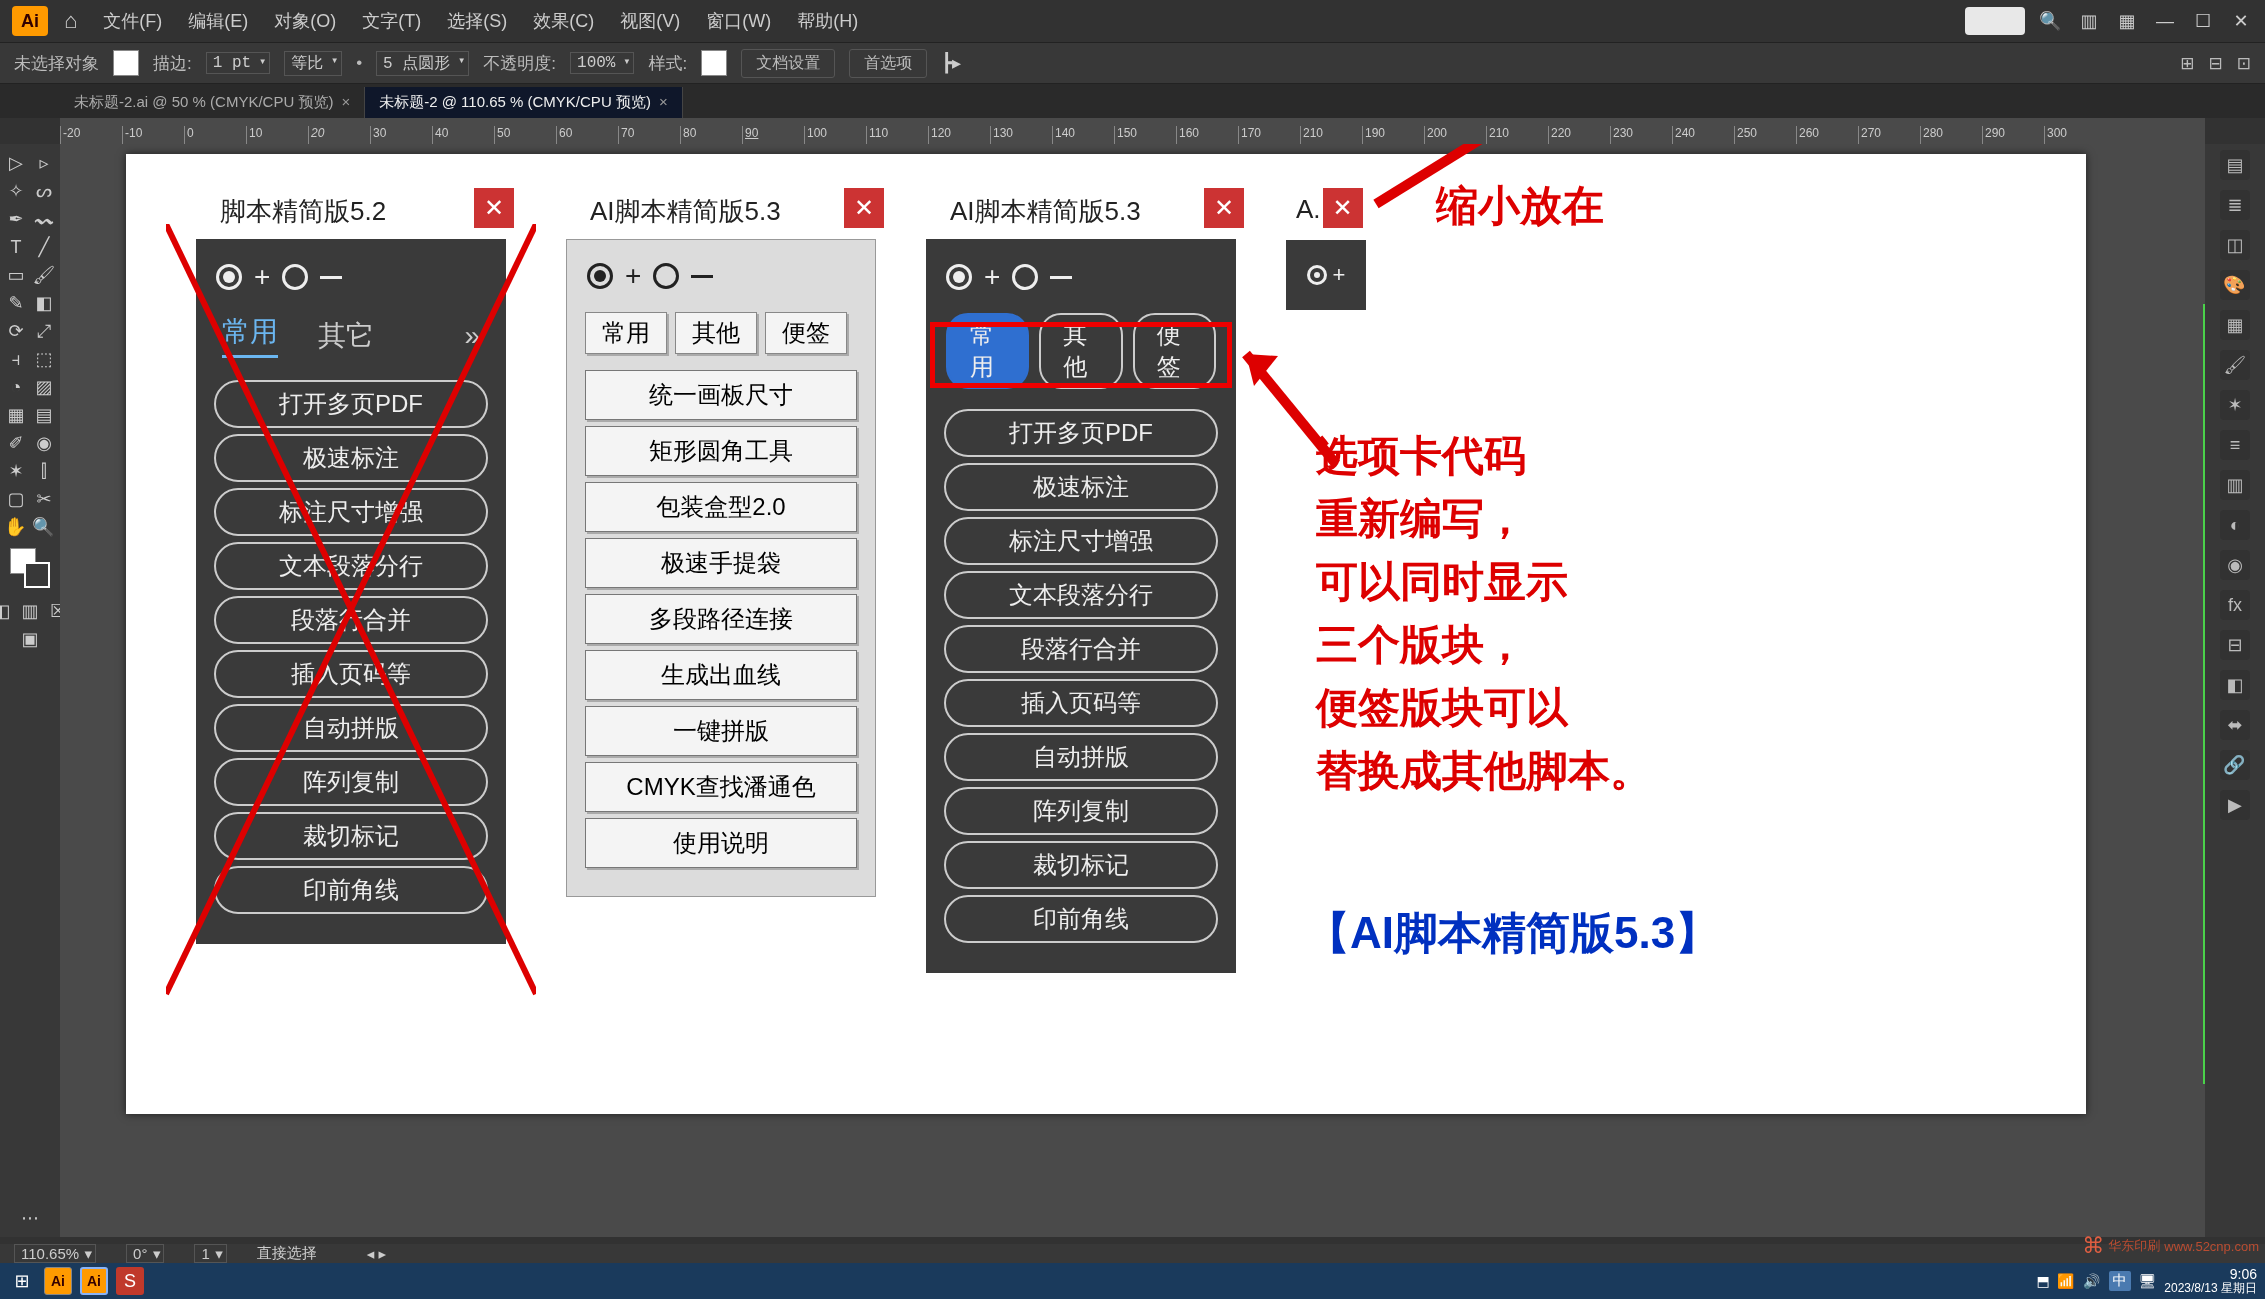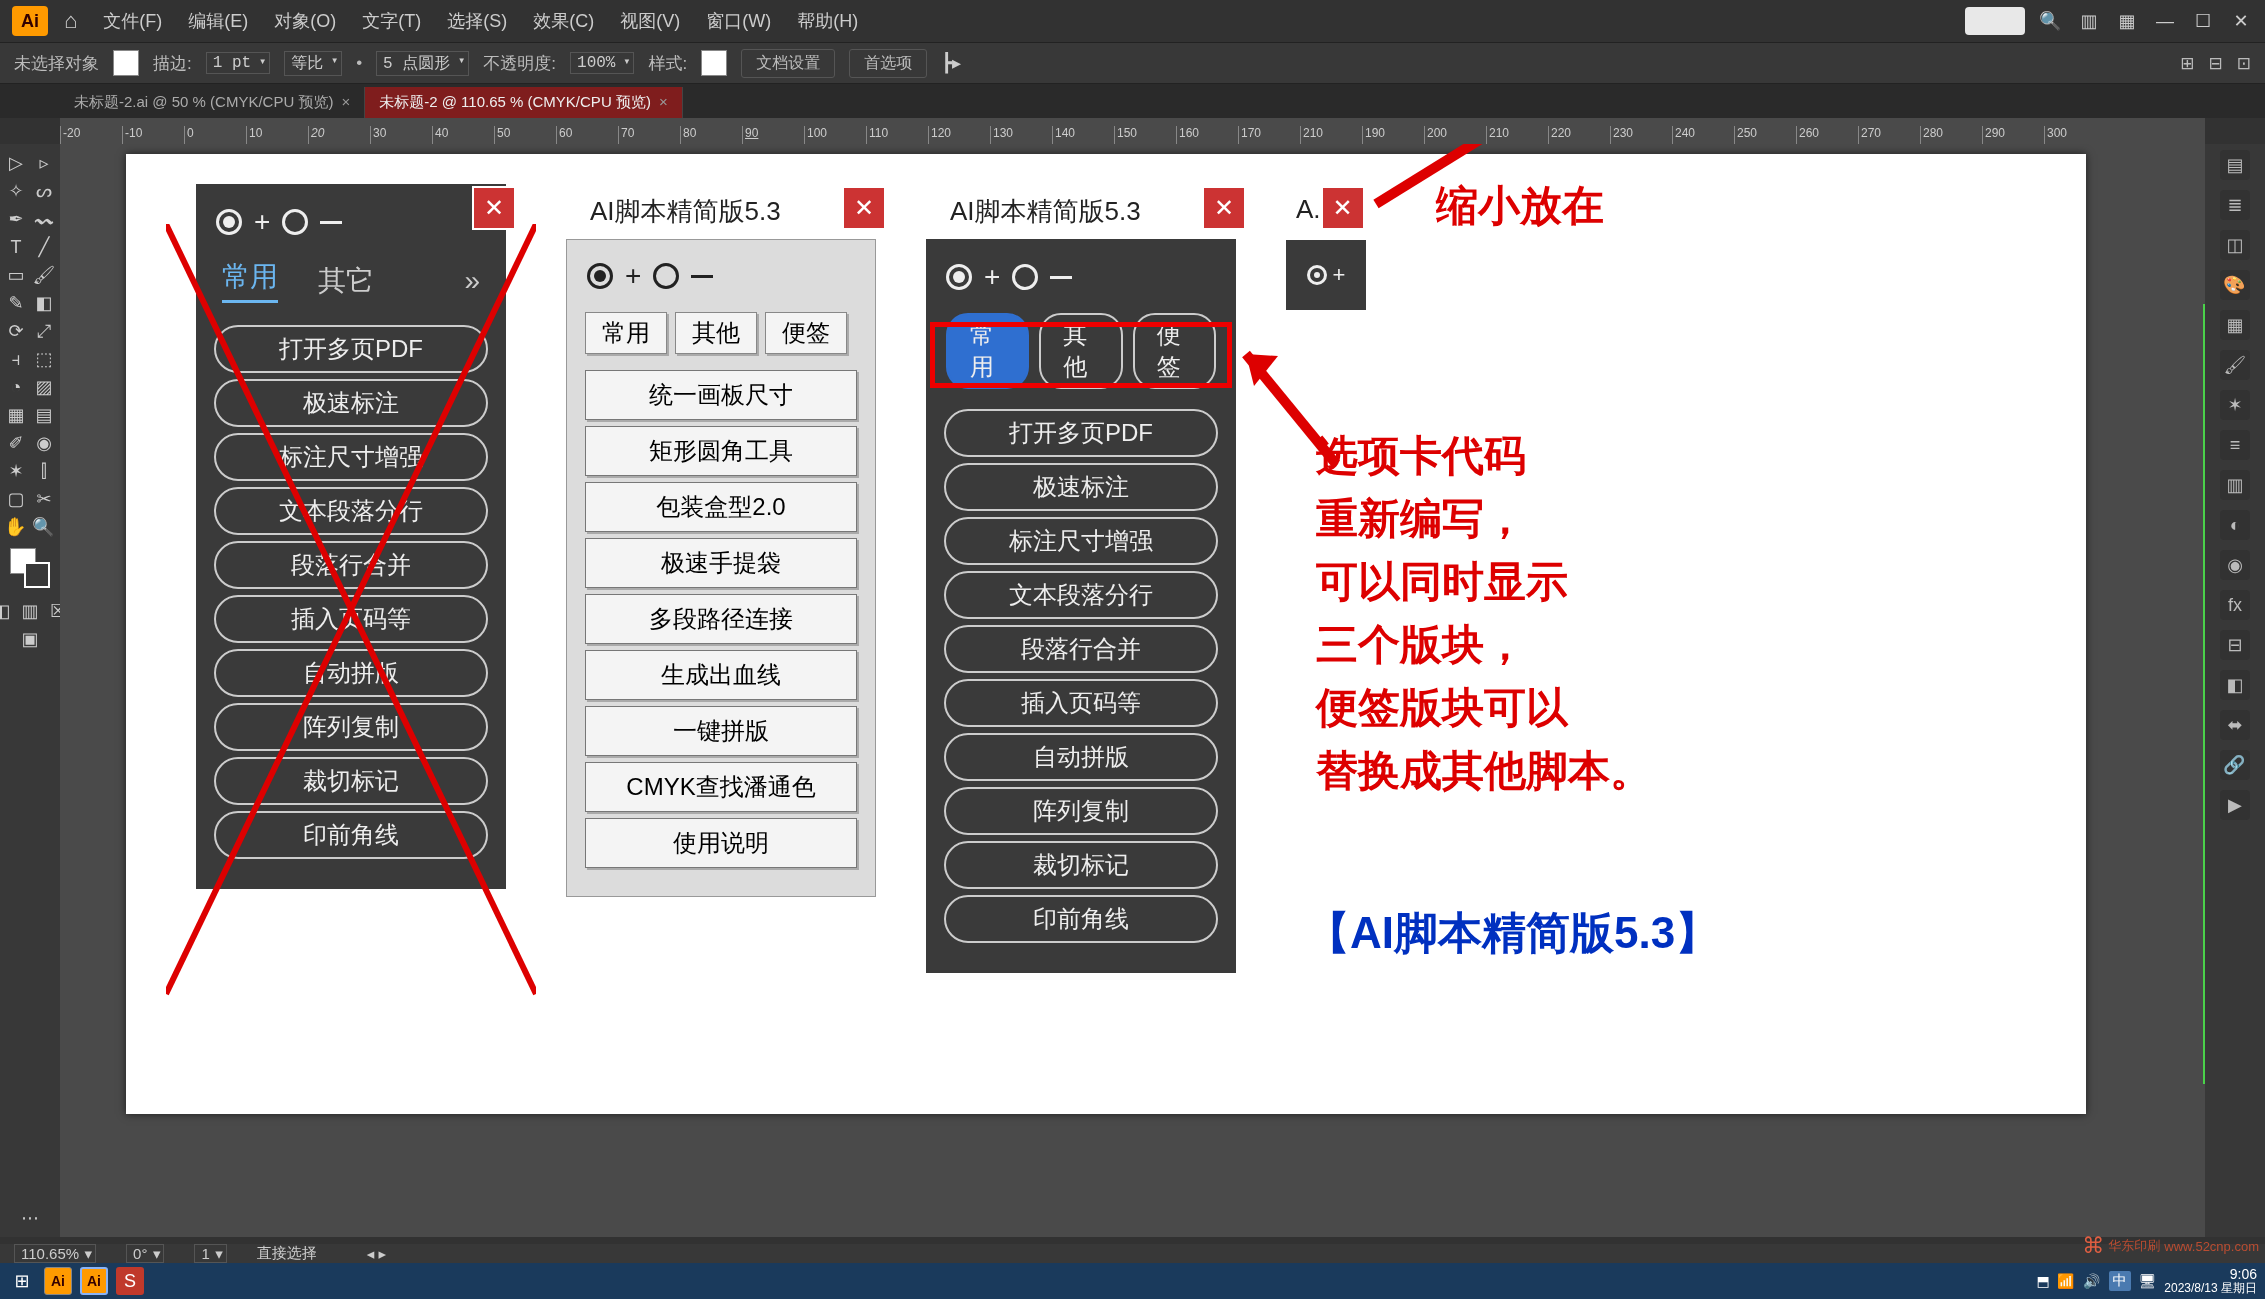--- a/index.html
+++ b/index.html
@@ -18,21 +18,21 @@
 .optbar { height:42px; background:#383838; display:flex; align-items:center; padding:0 14px; gap:14px; color:#bbb; font-size:17px; border-top:1px solid #222; border-bottom:1px solid #222;}
 .optbar .swatch { width:26px; height:26px; background:#fff; border:1px solid #888; }
 .optbar .dd { background:#383838; border:1px solid #555; padding:1px 18px 1px 6px; color:#ccc; font-size:16px; position:relative;font-family:Liberation Mono, monospace; }
 .optbar .dd::after { content:"▾"; position:absolute; right:3px; top:1px; font-size:12px; }
 .optbtn { padding:3px 14px; border:1px solid #555; border-radius:3px; background:#383838; font-size:16px;}
 .lamp { color:#ccc; font-size:18px;}
 
 
 .doctabs { height:34px; background:#2a2a2a; display:flex; align-items:flex-end; padding-left:60px; }
 .doctab { padding:6px 14px; color:#aaa; font-size:15px; border-right:1px solid #444; }
-.doctab.active { background:#7f1d1d; color:#eee; }
+.doctab.active { background:#0f172a; color:#eee; }
 .doctab .x { margin-left:8px; color:#999; }
 
 
 .ruler-h { height:26px; background:#4a4a4a; margin-left:60px; margin-right:60px; position:relative; overflow:hidden; }
 .ruler-h .tick { position:absolute; top:8px; color:#ccc; font-size:12px; border-left:1px solid #888; height:18px; padding-left:2px;}
 .ruler-v { width:26px; background:#4a4a4a; position:absolute; left:60px; top:144px; bottom:62px; }
 
 
 .toolbar-l { position:absolute; left:0; top:144px; width:60px; background:#383838; bottom:62px; display:flex; flex-direction:column; align-items:center; padding-top:6px; gap:2px;}
 .tool { width:26px; height:26px; color:#ccc; display:flex; align-items:center; justify-content:center; font-size:18px;}
@@ -275,20 +275,21 @@
   <div class="rtool">🔗</div>
   <div class="rtool">▶</div>
 </div>
 
 <div class="ruler-v"></div>
 
 <div class="canvas-wrap">
   <div class="artboard">
 
     <div class="panel" style="left:70px; top:30px; width:310px;">
+      <div class="p-title">脚本精简版5.2</div>
       <div class="p-close" style="right:-10px; top:2px;">✕</div>
       <div class="p-body-dark">
         <div class="rad-row"><span class="rad on"></span>+<span class="rad"></span><span class="dash"></span></div>
         <div class="tabs-dark">
           <span class="t active">常用</span>
           <span class="t">其它</span>
           <span class="more">»</span>
         </div>
         <div id="p52btns">
             <span class="btn-pill">打开多页PDF</span>

